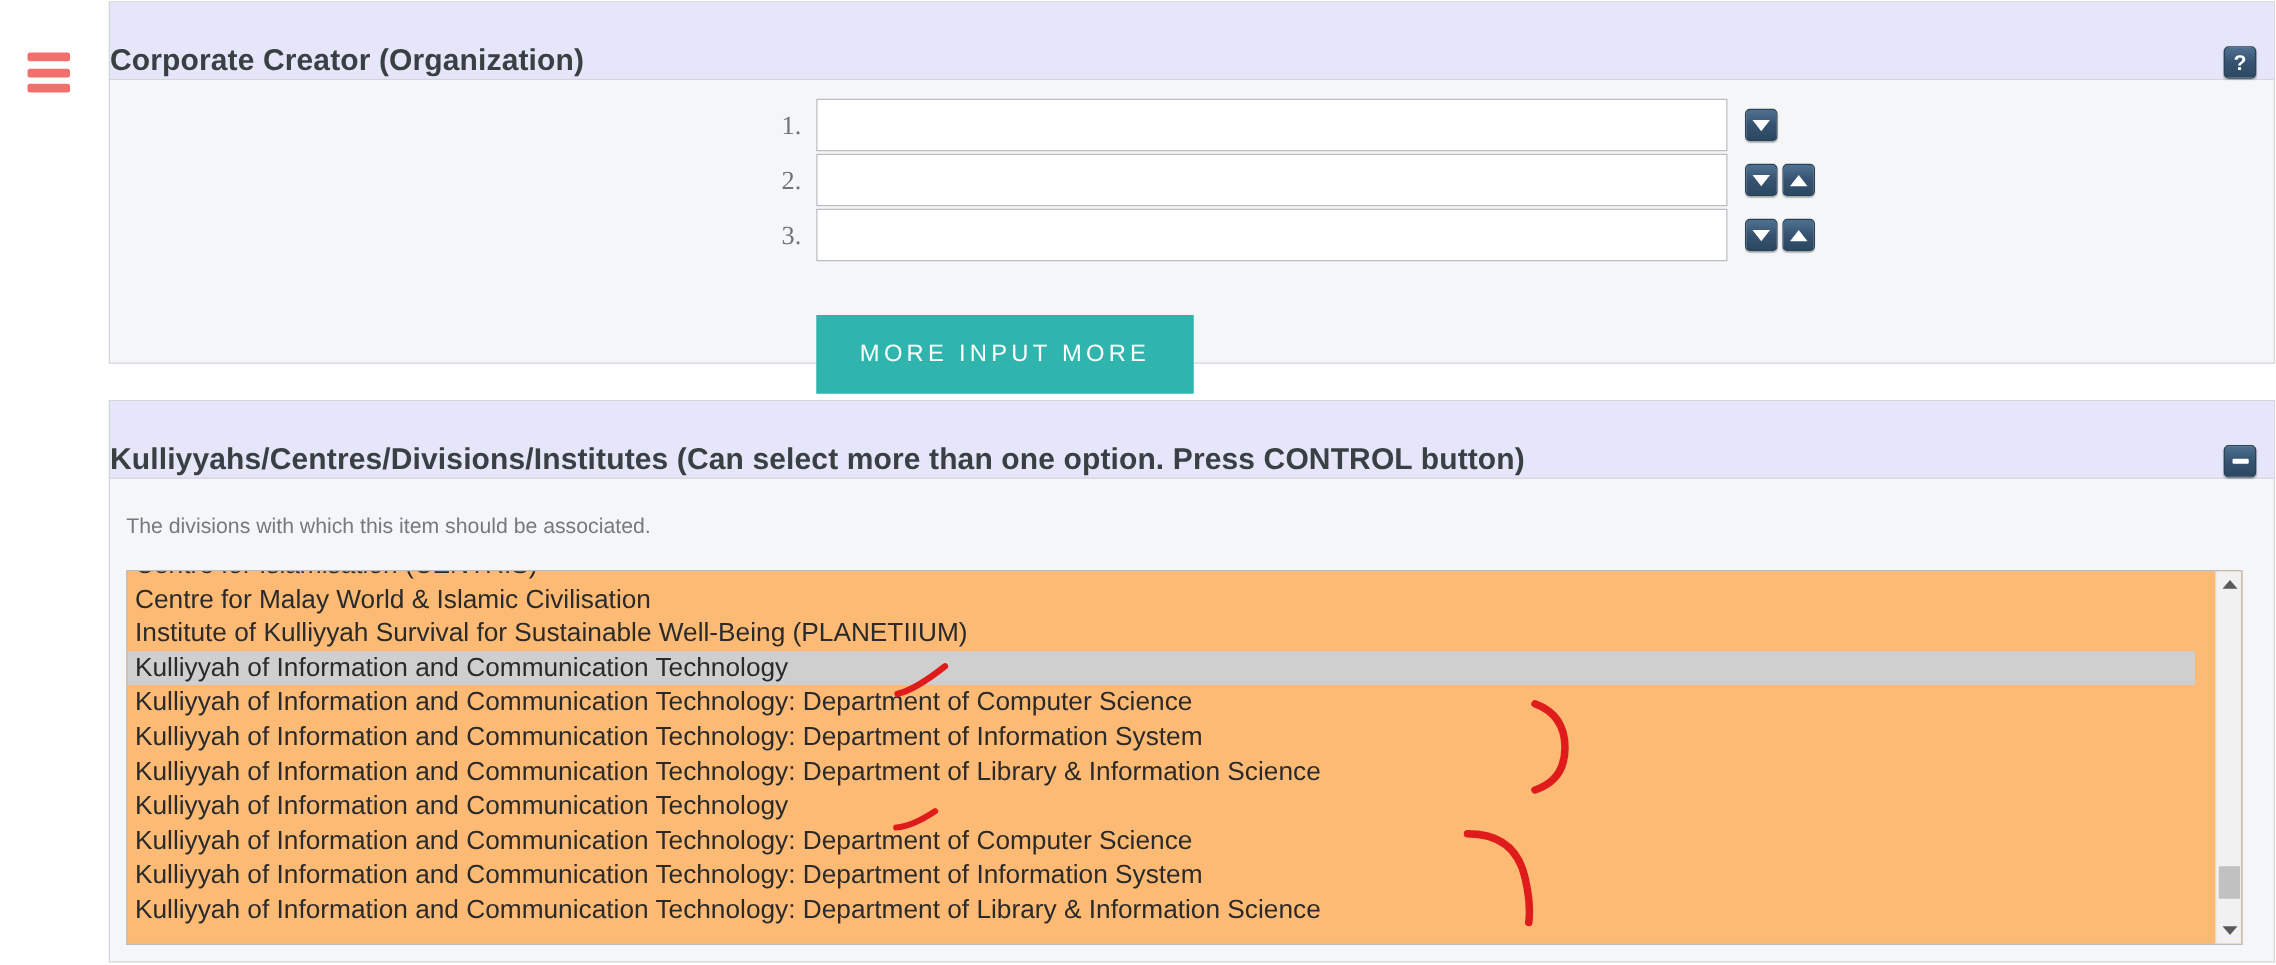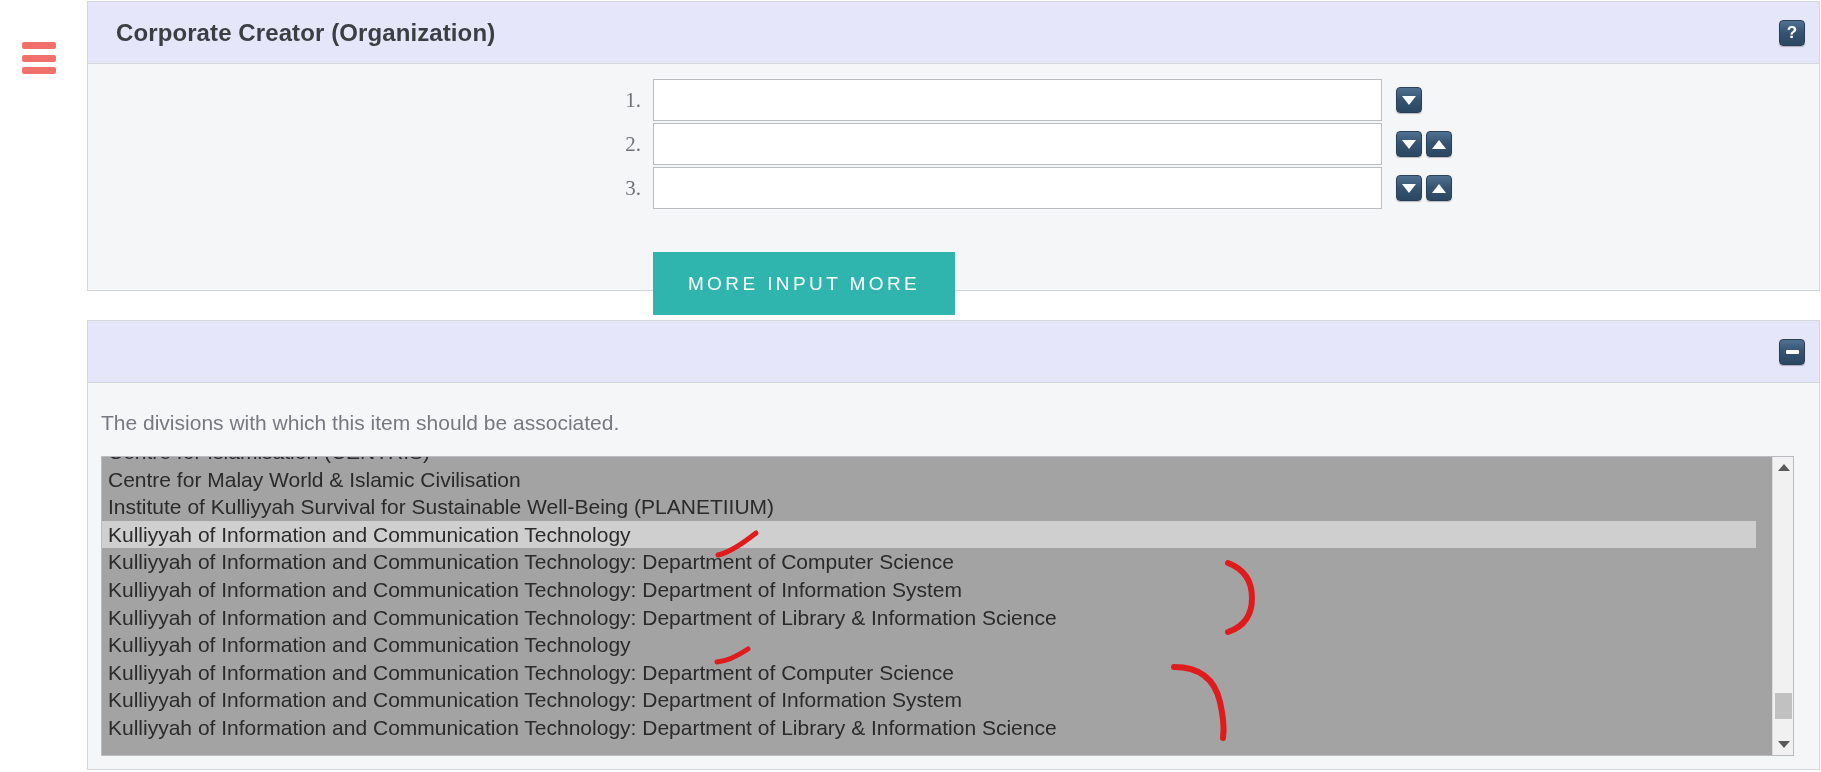--- a/index.html
+++ b/index.html
@@ -35,22 +35,22 @@
     border: 1px solid #d3d6da;
   }
   #panel-corporate { left: 87px; top: 1px; width: 1733px; height: 290px; }
   #panel-divisions { left: 87px; top: 320px; width: 1733px; height: 450px; }
 
   .panel-header {
     position: relative;
     background: #e6e6fa;
     border-bottom: 1px solid #d3d6da;
     height: 62px;
-    display: flex; align-items: center;
-    padding: 0 14px 0 28px;
+    display: flex; align-items: flex-end;
+    padding: 0 14px 0 0;
   }
   .panel-header .title {
     font-size: 24px;
     font-weight: bold;
     color: #3a3f44;
     letter-spacing: 0.1px;
     white-space: nowrap;
   }
   .panel-header .hdr-spacer { flex: 1 1 auto; }
 
@@ -124,27 +124,27 @@
     color: #ffffff;
     font-size: 19px;
     letter-spacing: 3.4px;
     font-family: "Liberation Sans", sans-serif;
     cursor: pointer;
   }
 
   
   .desc {
     position: absolute; left: 13px; top: 28px;
-    font-size: 21px; color: #757a80; text-align: right;
+    font-size: 17px; color: #757a80; text-align: right;
   }
   .select-wrap {
     position: absolute;
     left: 13px; top: 73px;
     width: 1693px; height: 300px;
-    background: #a3a3a3;
+    background: #fdba74;
     border: 1px solid #b9bdc2;
     overflow: hidden;
   }
   .opt-list {
     position: absolute;
     left: 0; top: -19px;
     width: 1654px;
   }
   .opt {
     height: 27.6px;
@@ -259,20 +259,21 @@
         </div>
 
       </div>
 
       <button class="more-rows-btn">MORE INPUT MORE</button>
     </div>
   </div>
 
   <div class="panel" id="panel-divisions">
     <div class="panel-header">
+      <div class="title">Kulliyyahs/Centres/Divisions/Institutes (Can select more than one option. Press CONTROL button)</div>
       <div class="hdr-spacer"></div>
       <div class="sq-btn">
         <span class="minus"></span>
       </div>
     </div>
 
     <div class="panel-body">
       <div class="desc">The divisions with which this item should be associated.</div>
 
       <div class="select-wrap">

